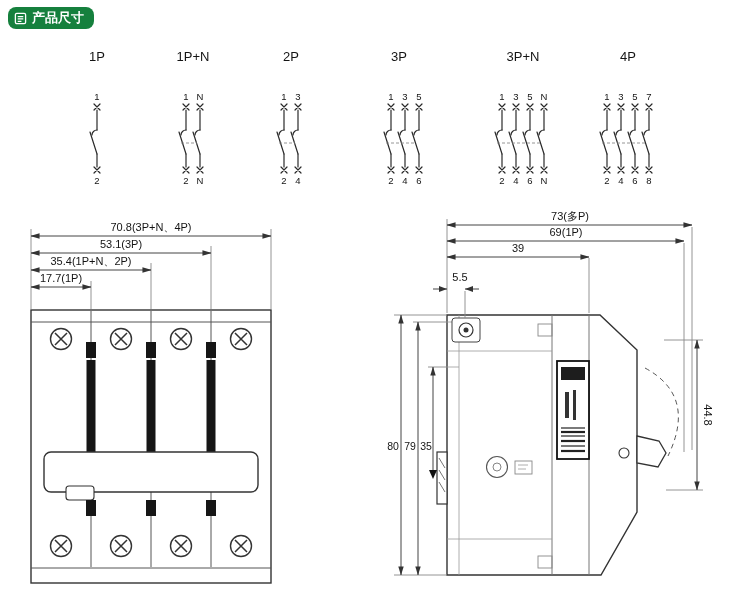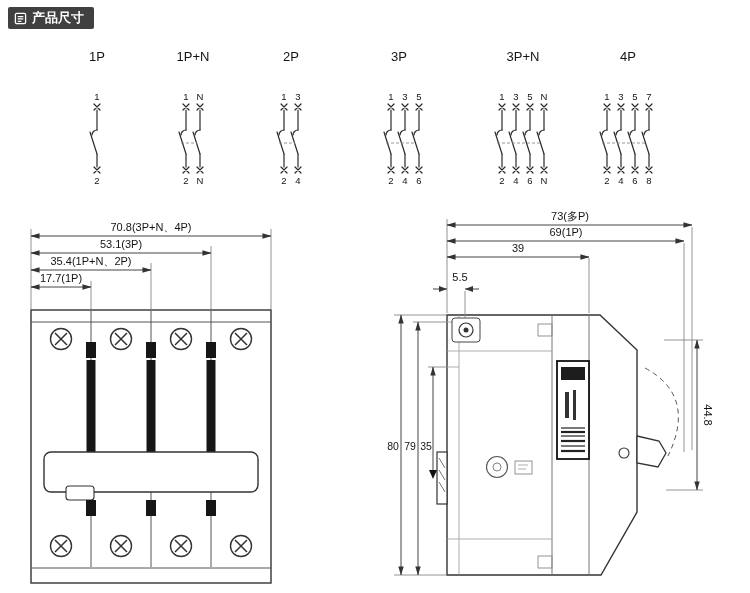--- a/index.html
+++ b/index.html
@@ -3,24 +3,24 @@
 <meta charset="utf-8">
 <style>
   html,body{margin:0;padding:0;}
   body{
     width:750px;height:593px;position:relative;overflow:hidden;
     background:#ffffff;
     font-family:"Liberation Sans","DejaVu Sans",sans-serif;
   }
   .badge{
     position:absolute;left:8px;top:7px;height:22px;
-    background:#404040;color:#fff;
+    background:#15803d;color:#fff;
     display:flex;align-items:center;gap:5px;
     padding:0 10px 0 6px;font-size:13px;font-weight:bold;
-    border-radius:2px;z-index:2;
+    border-radius:8px;z-index:2;
   }
   .badge-icon{display:flex;align-items:center;}
   svg.drawing{position:absolute;left:0;top:0;}
   text{fill:#141414;}
   .polelabel{font-size:13px;}
   .poletext{font-size:9.5px;}
   .dimtext{font-size:11px;}
   .smalldim{font-size:10.5px;}
   .sym{stroke:#2a2a2a;stroke-width:1.2;fill:none;stroke-linecap:round;}
   .link{stroke:#8a8a8a;stroke-width:0.9;stroke-dasharray:3,2;fill:none;}

